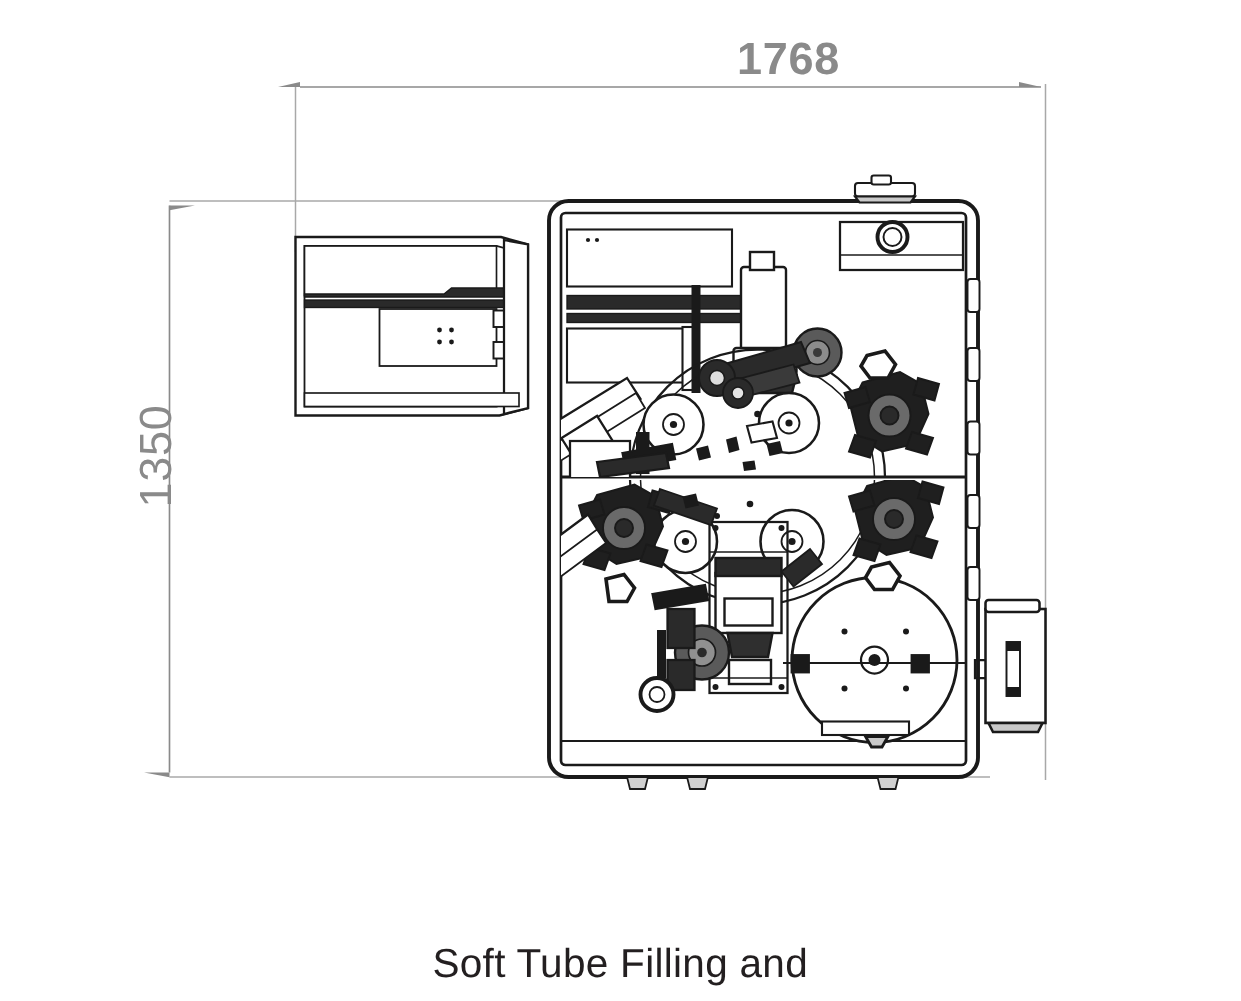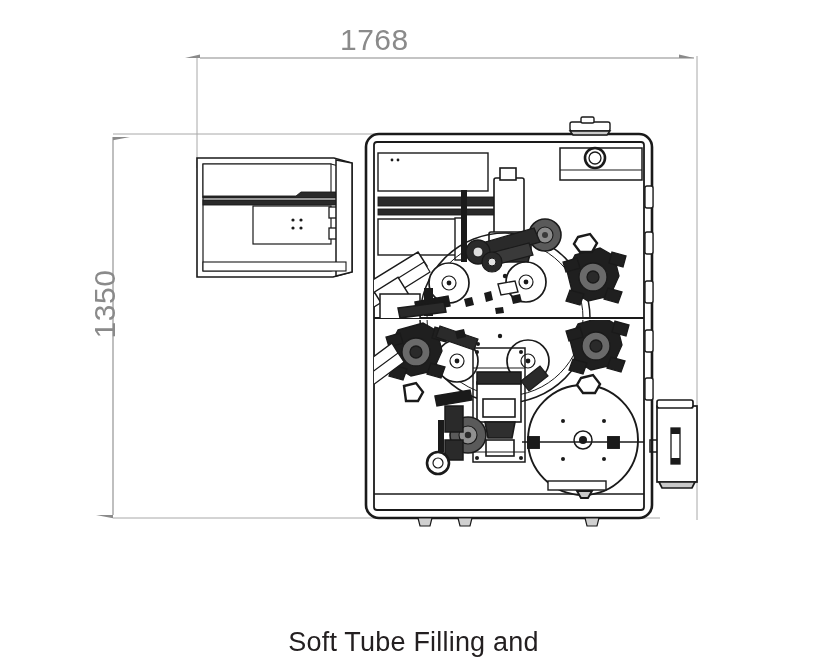--- a/index.html
+++ b/index.html
@@ -43,22 +43,23 @@
   .dimtext {
     position: absolute;
     font-family: "Liberation Sans", sans-serif;
     color: #8a8a8a;
     letter-spacing: 0.5px;
   }
   #dim-h-text {
     left: 340px;
     top: 23px;
     width: 220px;
-    text-align: left;
+    text-align: right;
     font-size: 30px;
+    font-weight: bold;
   }
   #dim-v-text {
     left: -5px;
     top: 287px;
     width: 220px;
     text-align: center;
     font-size: 30px;
     transform: rotate(-90deg);
     transform-origin: 50% 50%;
   }

